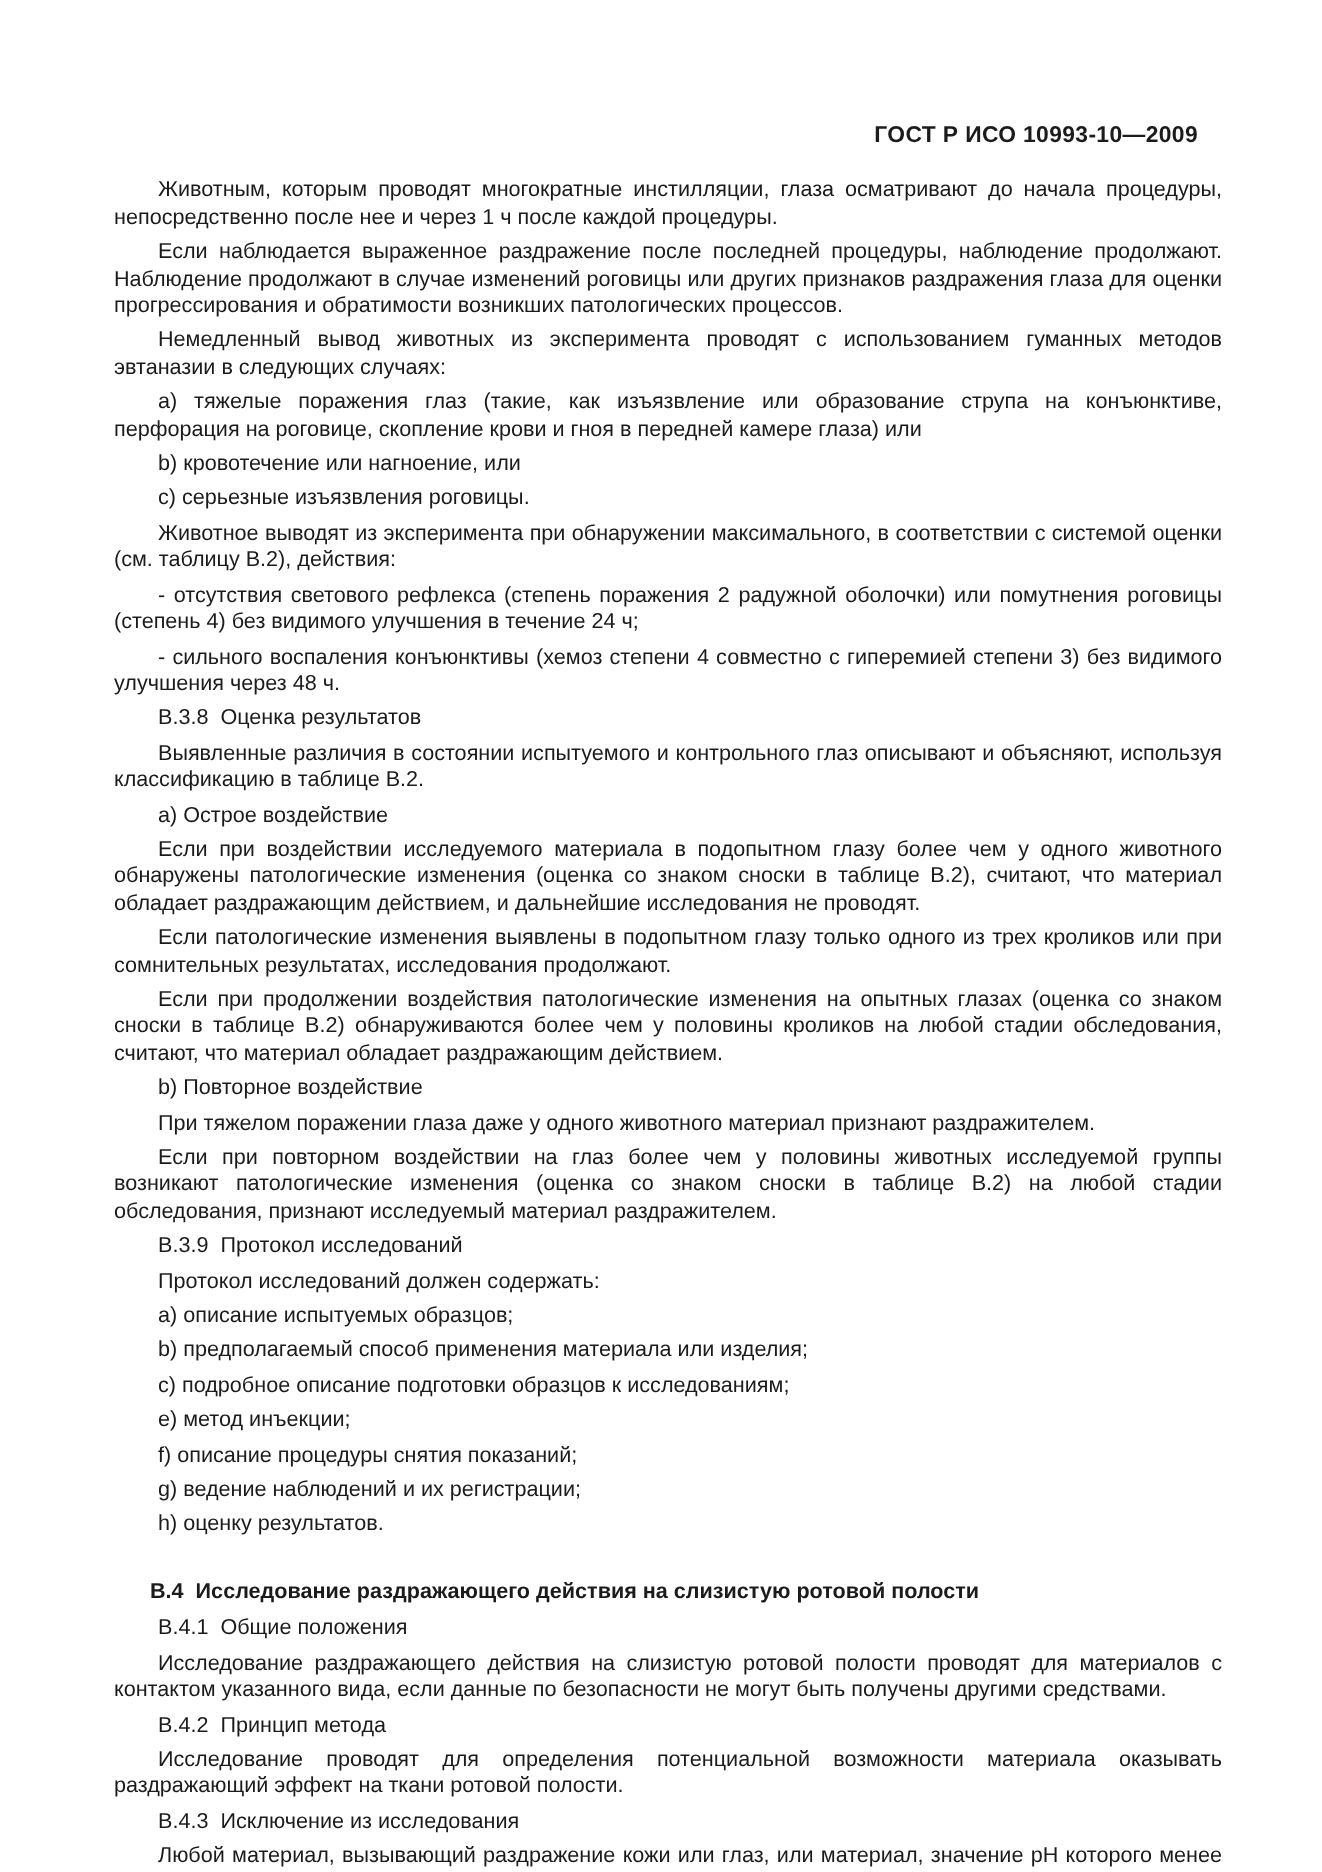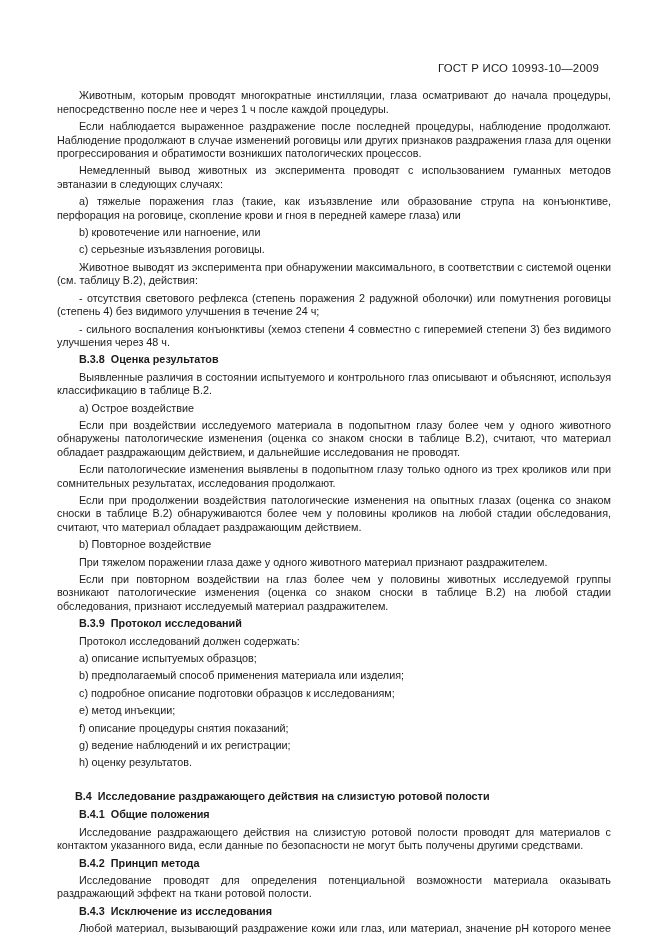--- a/index.html
+++ b/index.html
@@ -12,35 +12,35 @@
     font-family: "Liberation Sans", sans-serif;
     font-size: 10.8px;
     line-height: 13.4px;
     color: #1b1b1b;
     box-sizing: border-box;
     padding: 62px 46px 0 53px;
     overflow: hidden;
   }
   .doc-header {
     text-align: right;
-    font-weight: normal;
+    font-weight: bold;
     font-size: 11.4px;
     letter-spacing: 0.2px;
     padding-right: 16px;
     margin-bottom: 14px;
     white-space: pre-wrap;
   }
   .doc-body { text-rendering: optimizeLegibility; }
   .blk {
     margin: 4px;
     text-indent: 22px;
     text-align: justify;
   }
   .blk.h {
-    font-weight: bold;
+    font-weight: normal;
     text-align: left;
     white-space: pre-wrap;
   }
   .blk.h4 {
     font-weight: bold;
     text-align: left;
     white-space: pre-wrap;
     margin: 20px 0 5px 0;
   }
   .page-number {

